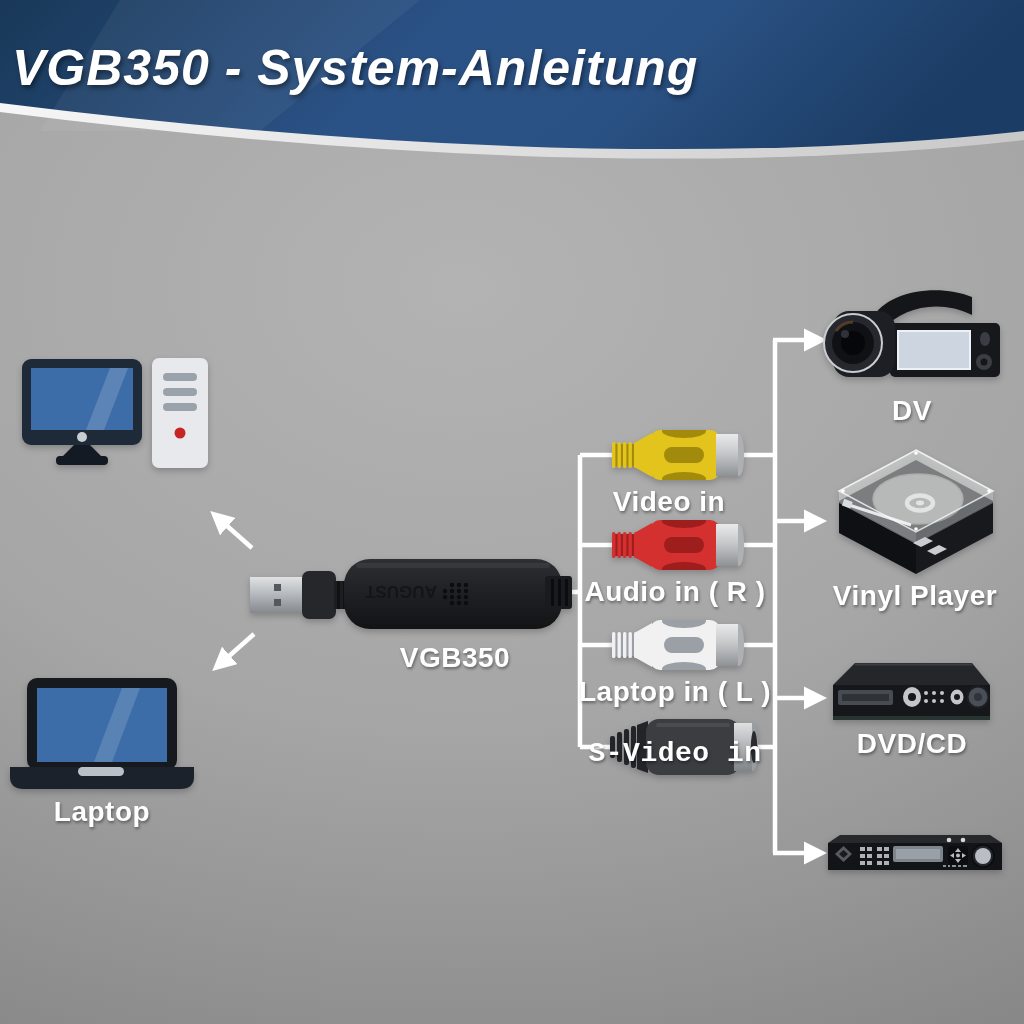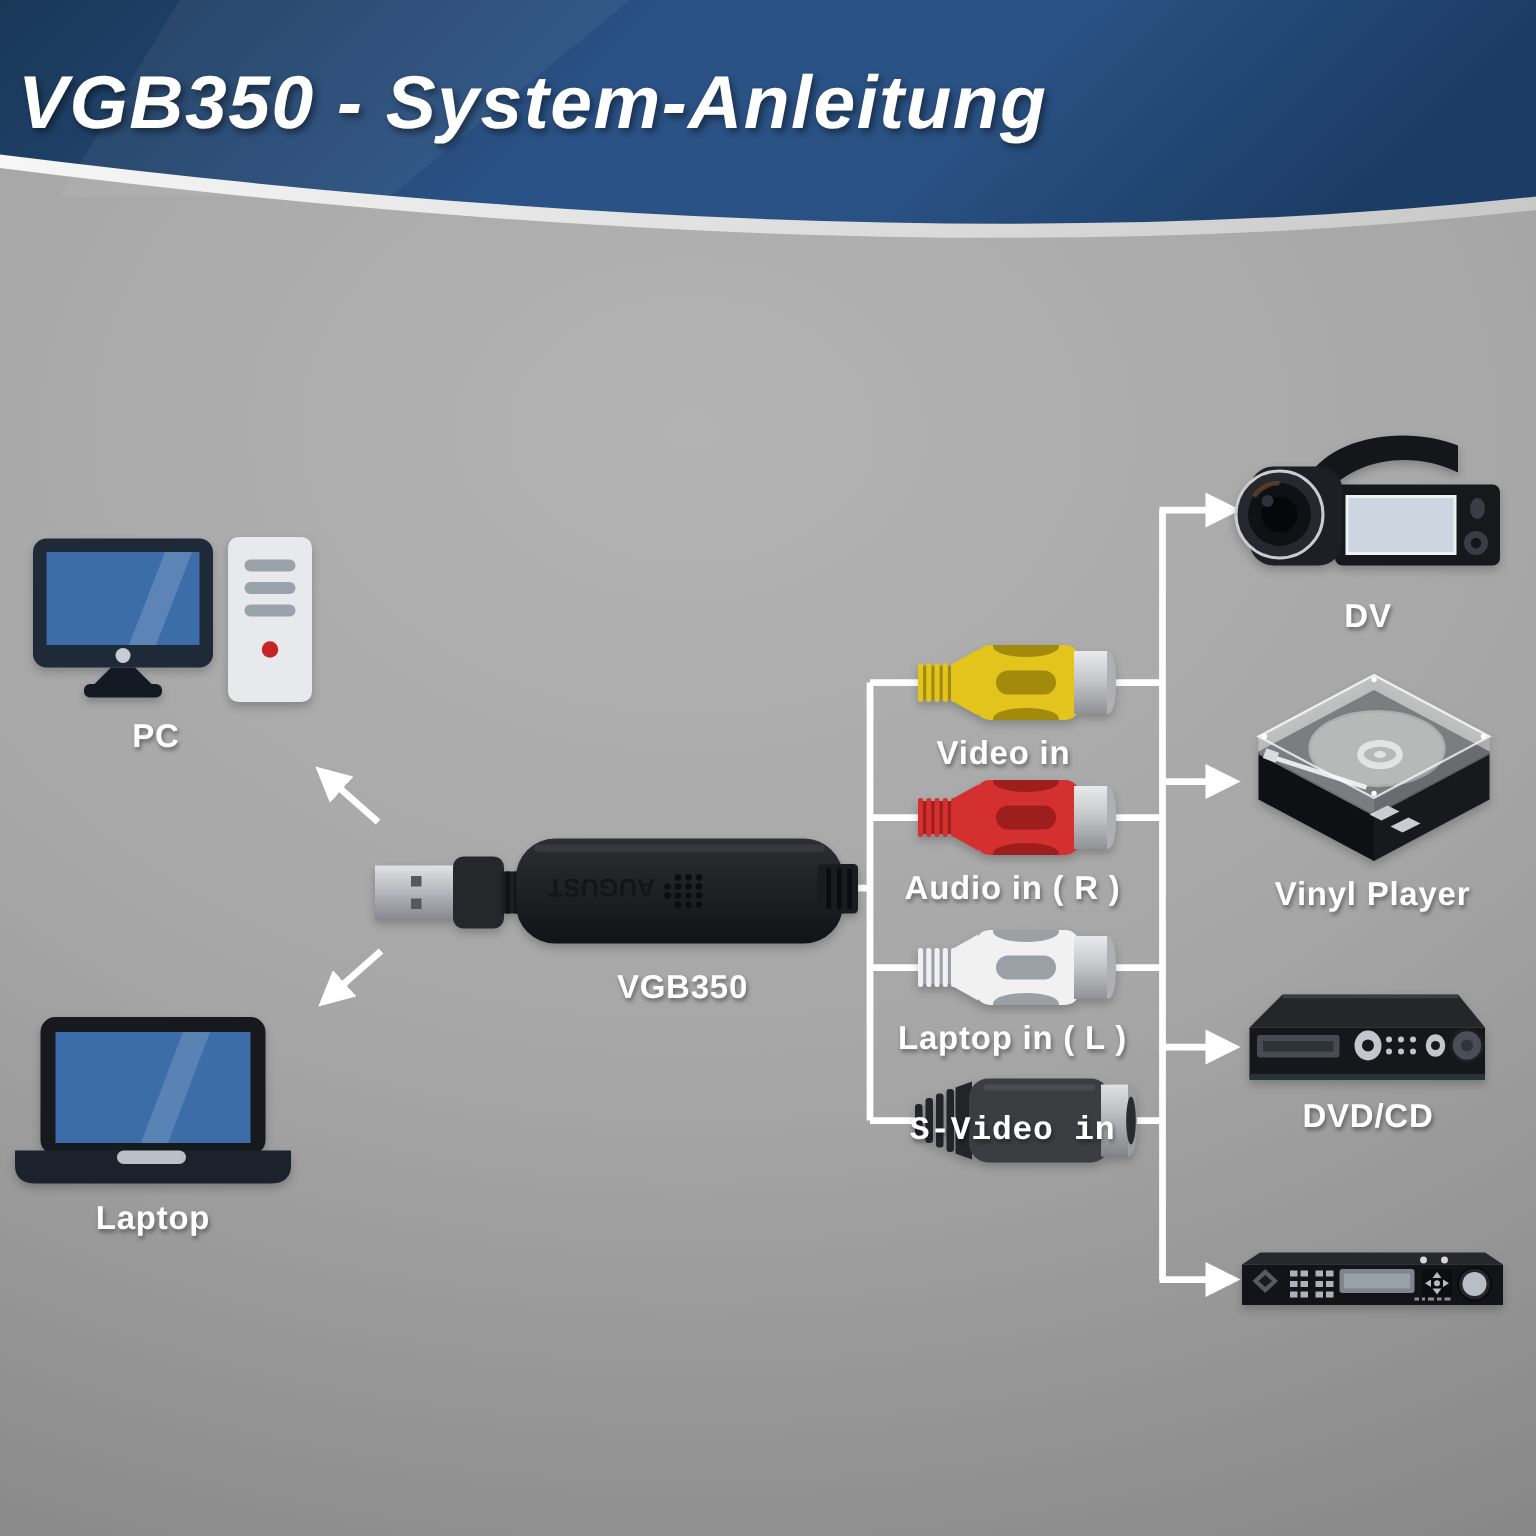--- a/index.html
+++ b/index.html
@@ -13,21 +13,21 @@
   .banner-svg{left:0;top:0;width:1024px;height:200px;}
   .banner-title{
     left:12px; top:40px; width:1024px; text-align:left;
     color:#fff; font-size:50px; line-height:56px; font-weight:700; font-style:italic;
     letter-spacing:1px; text-shadow:2px 3px 5px rgba(0,0,0,.45);
   }
   
   .wires{left:0;top:0;width:1024px;height:1024px;pointer-events:none;}
   
   .lbl{
-    color:#fff; font-weight:700; font-size:22px; line-height:26px; text-align:center;
+    color:#fff; font-weight:700; font-size:28px; line-height:26px; text-align:center;
     letter-spacing:.5px; text-shadow:1px 2px 3px rgba(0,0,0,.4);
   }
   .icon{filter:drop-shadow(0 3px 3px rgba(0,0,0,.22));}
   
   .pc-icon{left:14px; top:352px;}
   .pc-lbl{left:14px; top:478px; width:180px;}
   .laptop-icon{left:8px; top:668px;}
   .laptop-lbl{left:2px; top:799px; width:200px;}
   .adapter-icon{left:244px; top:548px;}
   .adapter-lbl{left:355px; top:645px; width:200px;}
@@ -107,21 +107,20 @@
     <polygon points="72,78 96,16 114,16 90,78" fill="rgba(255,255,255,0.16)"></polygon>
     <circle cx="68" cy="85" r="5" fill="#c8cdd3"></circle>
     <polygon points="60,93 76,93 87,104 49,104" fill="#131a24"></polygon>
     <rect x="42" y="104" width="52" height="9" rx="4" fill="#131a24"></rect>
     <rect class="f-tower" x="138" y="6" width="56" height="110" rx="7"></rect>
     <rect x="149" y="21" width="34" height="8" rx="4" fill="#9aa2ab"></rect>
     <rect x="149" y="36" width="34" height="8" rx="4" fill="#9aa2ab"></rect>
     <rect x="149" y="51" width="34" height="8" rx="4" fill="#9aa2ab"></rect>
     <circle class="f-dot" cx="166" cy="81" r="5.5"></circle>
   </svg>
-  <div class="abs lbl pc-lbl">PC</div>
 
   <svg class="abs icon laptop-icon" width="200" height="130" viewBox="0 0 200 130">
     <rect x="19" y="10" width="150" height="92" rx="10" fill="#16191e"></rect>
     <rect class="f-screen" x="29" y="20" width="130" height="74"></rect>
     <polygon points="86,94 114,20 132,20 104,94" fill="rgba(255,255,255,0.15)"></polygon>
     <path d="M2 99 H186 V109 Q186 121 172 121 H16 Q2 121 2 109 Z" fill="#1b222b"></path>
     <rect x="70" y="99" width="46" height="9" rx="4.5" fill="#b9c0c8"></rect>
   </svg>
   <div class="abs lbl laptop-lbl">Laptop</div>
 

